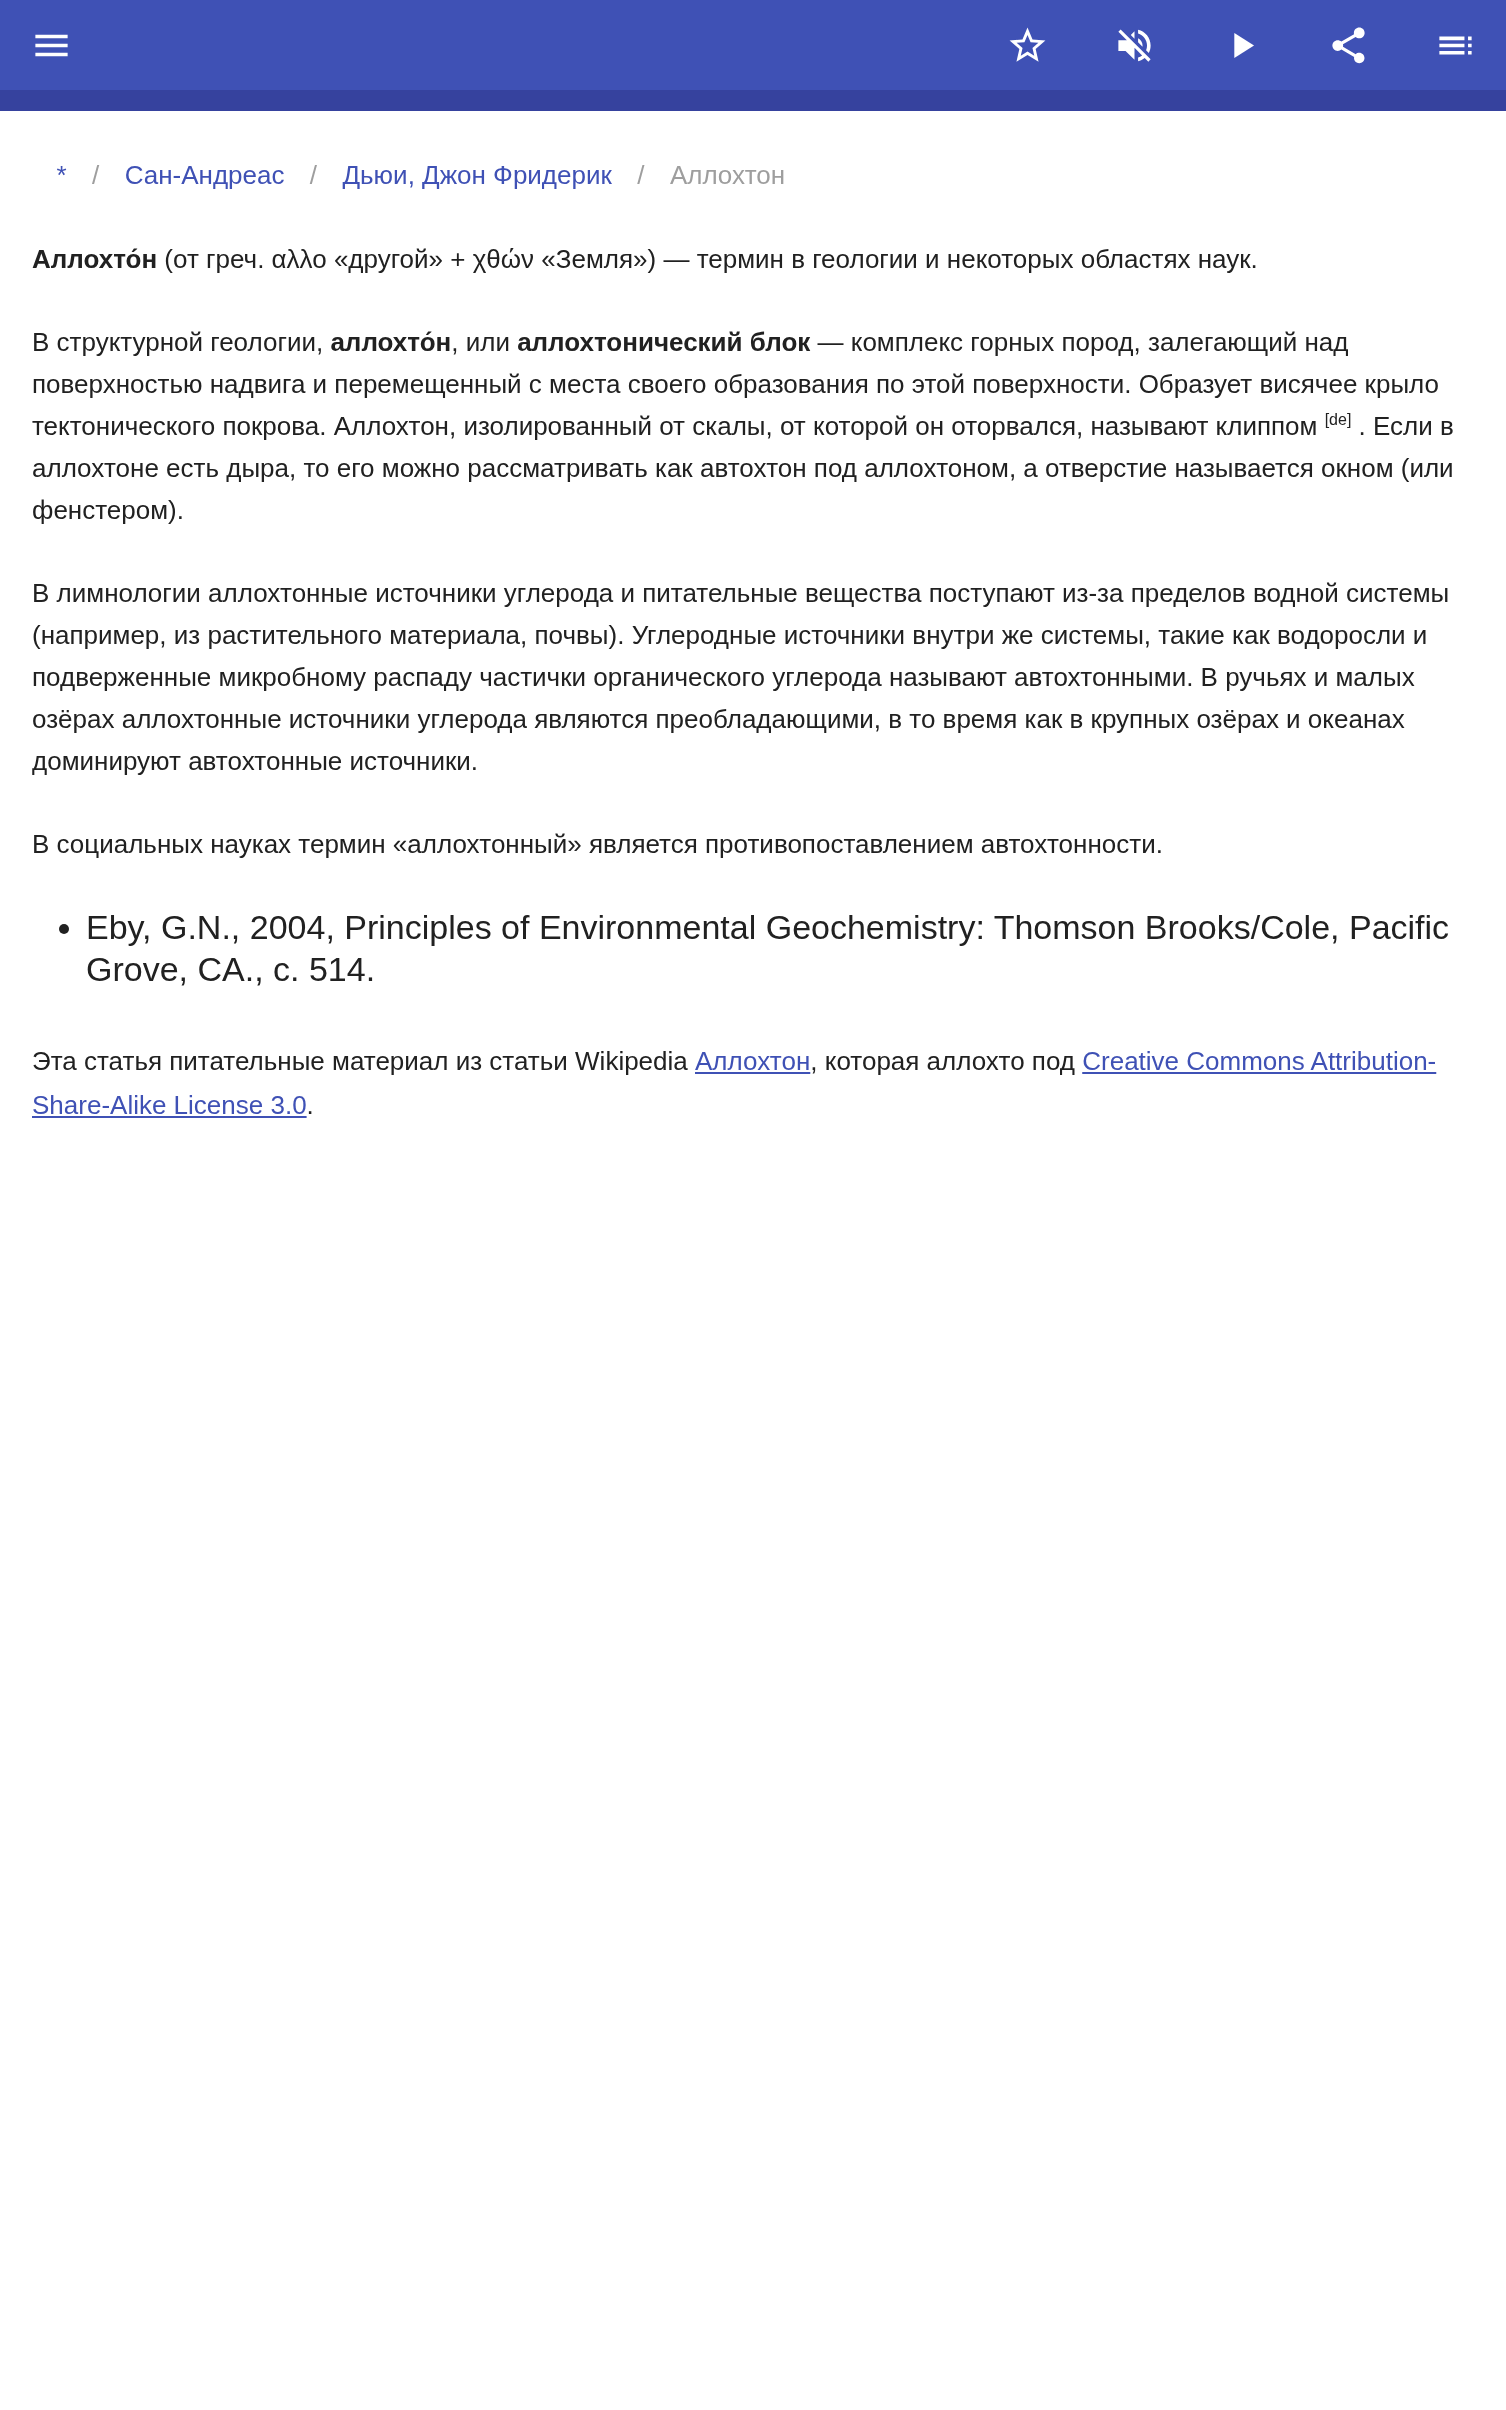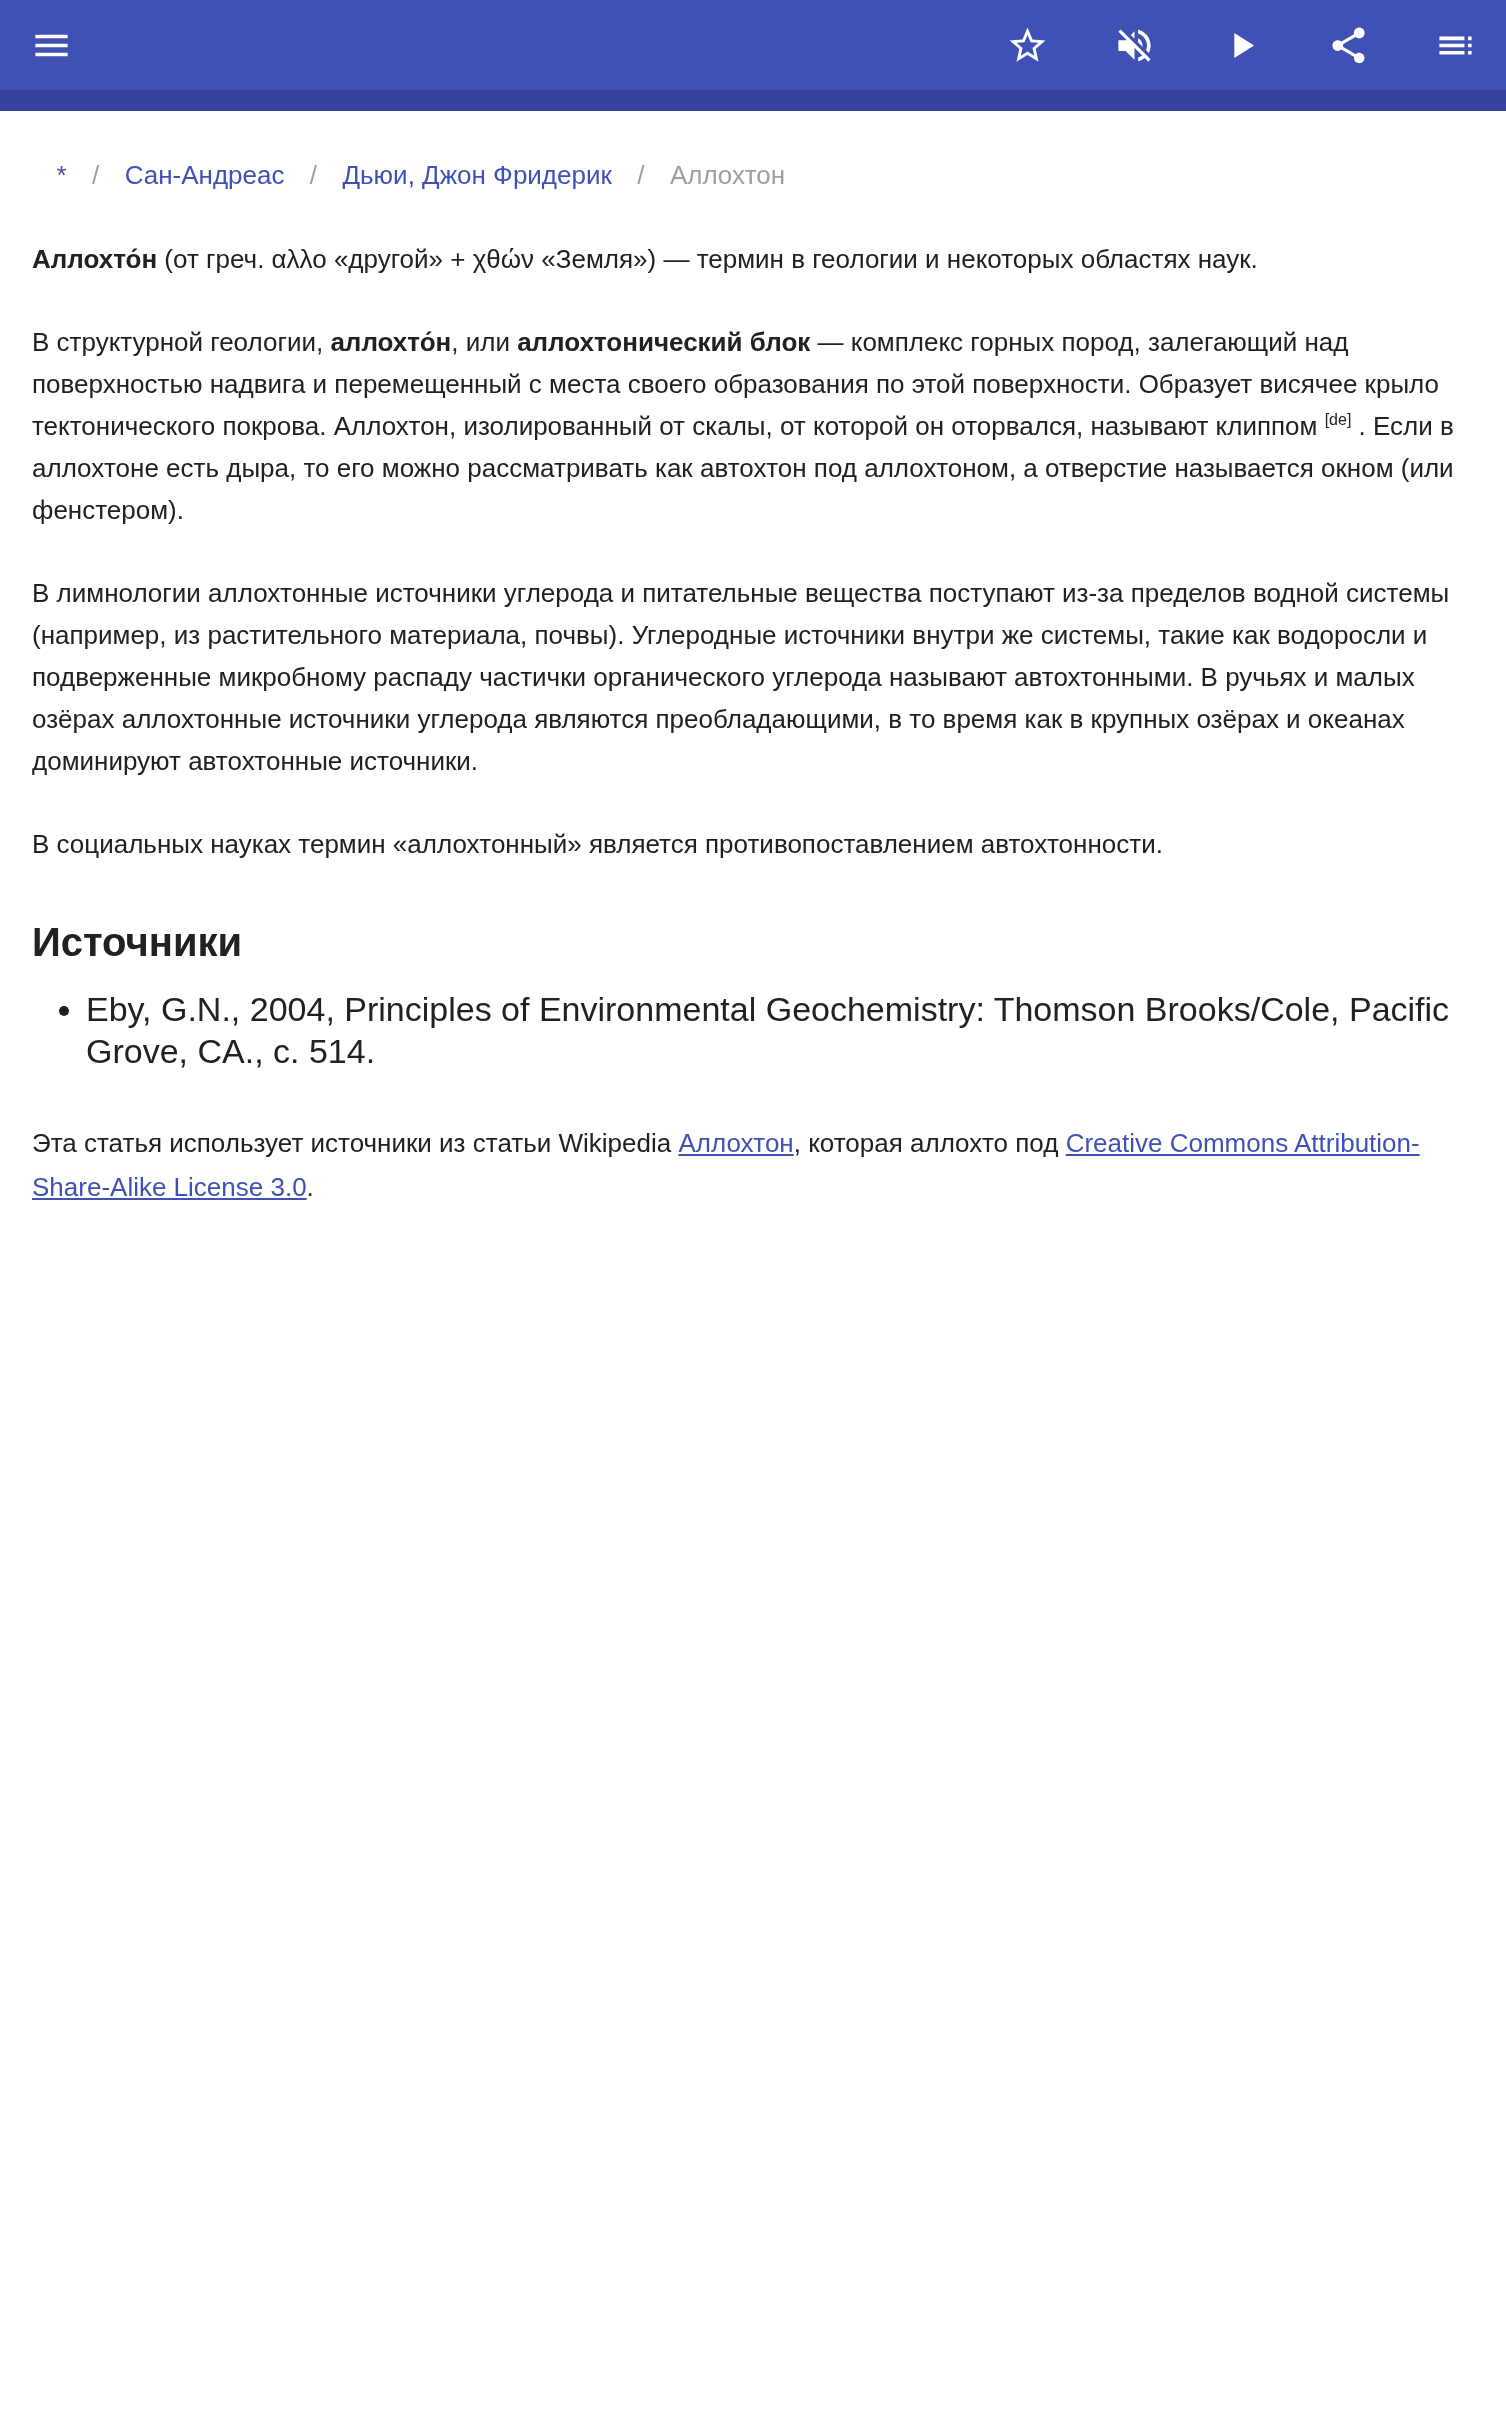--- a/index.html
+++ b/index.html
@@ -109,19 +109,18 @@
       <a class="bc-link">Дьюи, Джон Фридерик</a>
       <span class="bc-sep">/</span>
       <span class="bc-current">Аллохтон</span>
     </nav>
   <div>
       <p class="para"><strong>Аллохто́н</strong><span> (от греч. αλλο «другой» + χθών «Земля») — термин в геологии и некоторых областях наук.</span></p>
       <p class="para"><span>В структурной геологии, </span><strong>аллохто́н</strong><span>, или </span><strong>аллохтонический блок</strong><span> — комплекс горных пород, залегающий над поверхностью надвига и перемещенный с места своего образования по этой поверхности. Образует висячее крыло тектонического покрова. Аллохтон, изолированный от скалы, от которой он оторвался, называют клиппом </span><sup class="ref">[de]</sup><span> . Если в аллохтоне есть дыра, то его можно рассматривать как автохтон под аллохтоном, а отверстие называется окном (или фенстером).</span></p>
       <p class="para"><span>В лимнологии аллохтонные источники углерода и питательные вещества поступают из-за пределов водной системы (например, из растительного материала, почвы). Углеродные источники внутри же системы, такие как водоросли и подверженные микробному распаду частички органического углерода называют автохтонными. В ручьях и малых озёрах аллохтонные источники углерода являются преобладающими, в то время как в крупных озёрах и океанах доминируют автохтонные источники.</span></p>
       <p class="para"><span>В социальных науках термин «аллохтонный» является противопоставлением автохтонности.</span></p>
     </div>
-  <h2 class="sources-heading">Источники</h2>
   <ul class="sources-list">
       <li>Eby, G.N., 2004, Principles of Environmental Geochemistry: Thomson Brooks/Cole, Pacific Grove, CA., с. 514.</li>
     </ul>
-  <p class="license"><span>Эта статья использует источники из статьи Wikipedia </span><a class="text-link">Аллохтон</a><span>, которая аллохто под </span><a class="text-link">Creative Commons Attribution-Share-Alike License 3.0</a><span>.</span></p>
+  <p class="license"><span>Эта статья питательные материал из статьи Wikipedia </span><a class="text-link">Аллохтон</a><span>, которая аллохто под </span><a class="text-link">Creative Commons Attribution-Share-Alike License 3.0</a><span>.</span></p>
 </main>
 
 
 </body></html>

